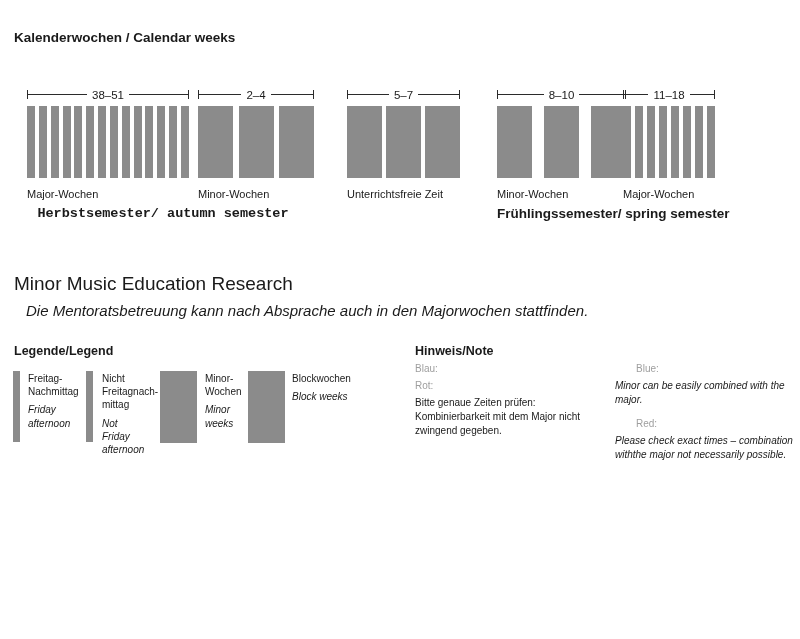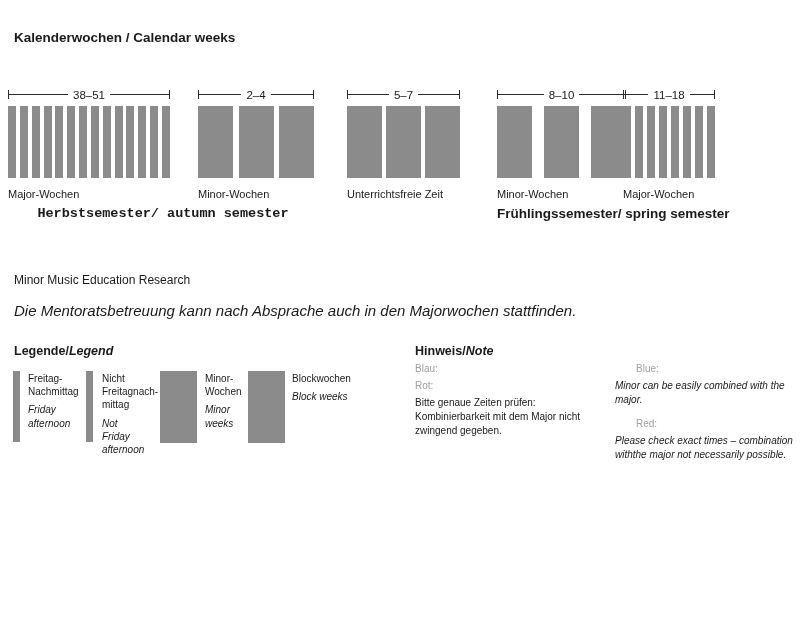--- a/index.html
+++ b/index.html
@@ -53,40 +53,40 @@
     top: 206px;
     text-align: center;
     font-size: 13.5px;
     font-weight: bold;
     white-space: nowrap;
   }
   
   .section-heading {
     position: absolute;
     left: 14px; top: 273px;
-    font-size: 12px;
+    font-size: 19px;
     font-weight: normal;
   }
   .section-note {
     position: absolute;
-    left: 14px; top: 302px;
+    left: 26px; top: 302px;
     font-size: 15px;
     font-style: italic;
     text-align: right;
   }
   
   .legend-title, .note-title {
     position: absolute;
     top: 344px;
     font-size: 12.5px;
     font-weight: bold;
   }
   .legend-title { left: 14px; }
   .note-title { left: 415px; }
-  .title-en { font-style: italic; }
+  .title-en { }
   .legend-swatch { position: absolute; top: 371px; background: #8b8b8b; }
   .legend-swatch.thin { width: 7px; height: 71px; }
   .legend-swatch.wide { width: 37px; height: 72px; }
   .legend-text {
     position: absolute;
     top: 372px;
     font-size: 10px;
     line-height: 1.32;
   }
   .legend-de { white-space: pre-line; }
@@ -99,21 +99,21 @@
   .note-col.en .note-label { font-style: normal; margin-left: 21px; }
   .note-text { margin-bottom: 10px; }
 </style>
 </head>
 <body>
 
 <div class="page">
 
   <div class="page-title">Kalenderwochen / Calendar weeks</div>
 
-  <div class="week-group" style="left:8px; width:162px;">
+  <div class="week-group" style="left:27px; width:162px;">
     <div class="bracket">
       <span class="tick"></span>
       <span class="line"></span>
       <span class="range-label">38–51</span>
       <span class="line"></span>
       <span class="tick"></span>
     </div>
     <div class="bars">
         <div class="bar thin" style="background: rgb(139, 139, 139);"></div>
         <div class="bar thin" style="background: rgb(139, 139, 139);"></div>

